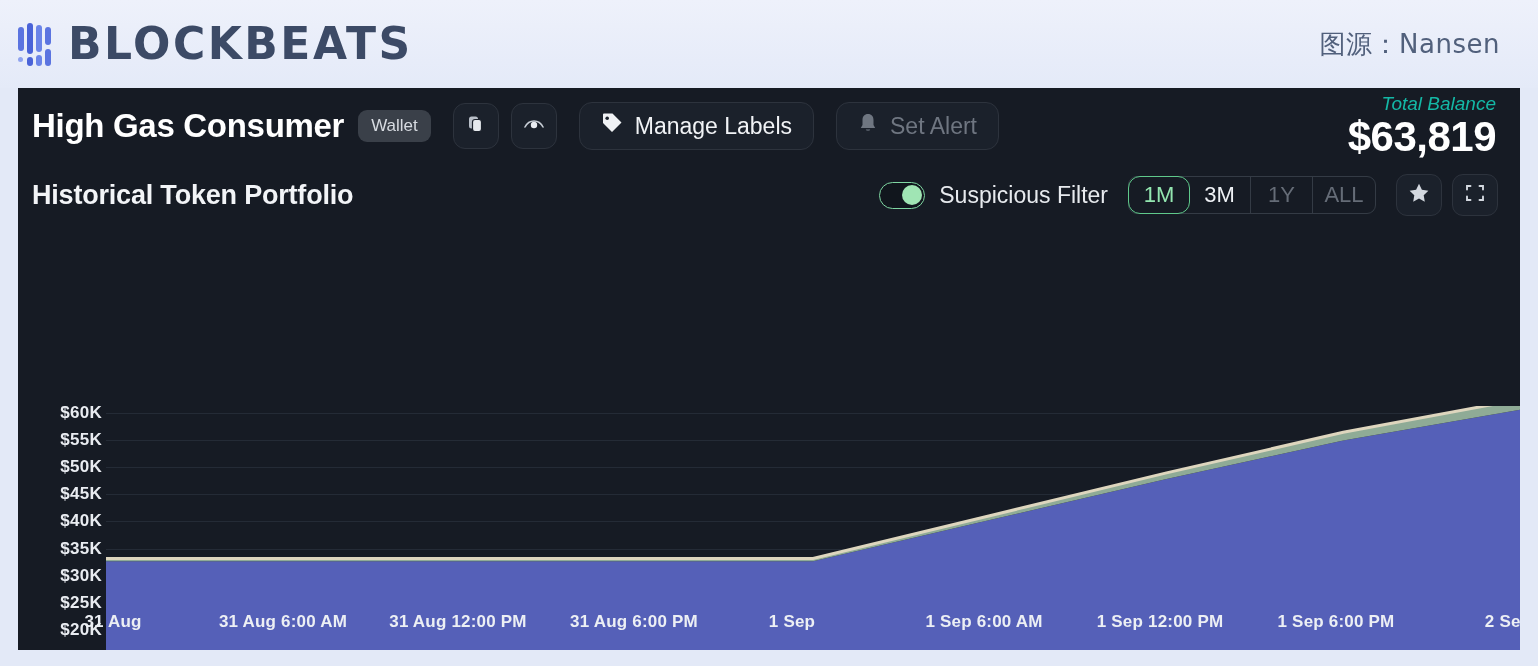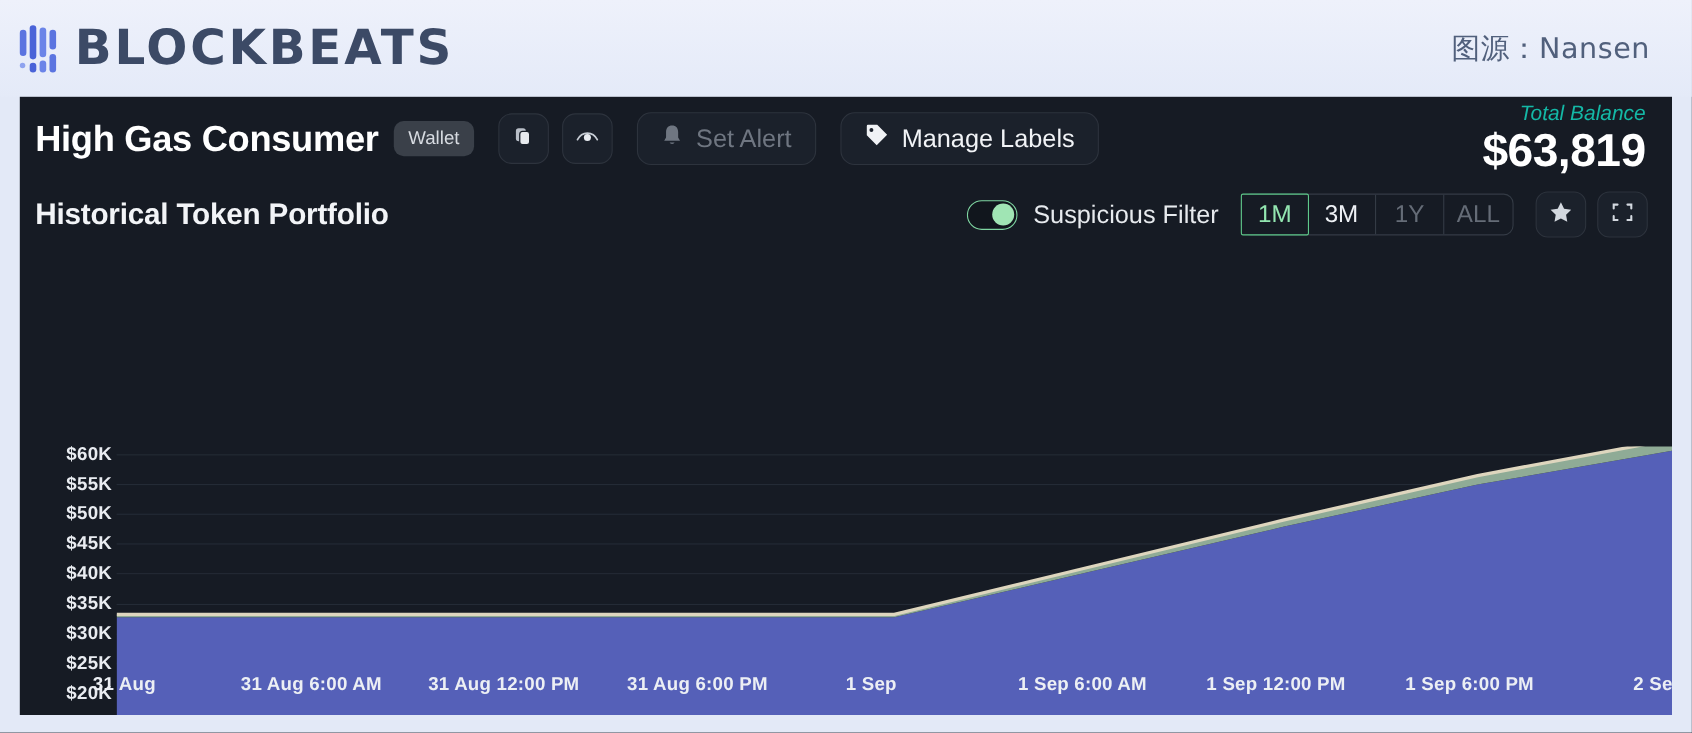--- a/index.html
+++ b/index.html
@@ -208,21 +208,21 @@
     font-size: 22px;
     color: #eef1f5;
     border-right: 1px solid #343b45;
     padding: 0 8px;
   }
   .range-btn:last-child { border-right: none; }
   .range-btn.dim { color: #656c77; }
   .range-btn.active {
     color: #93e6b0;
     border: 1.5px solid #5fc98b;
-    border-radius: 2px;
+    border-radius: 12px;
     margin: -1px;
     position: relative;
     z-index: 2;
     background: #161b24;
   }
 
   .sq-btn {
     width: 46px; height: 42px;
     border: 1px solid #2d333d;
     border-radius: 11px;
@@ -329,38 +329,38 @@
 
     <div class="icon-btn tight">
       <span>
         <svg width="22" height="18" viewBox="0 0 22 18">
           <path d="M2 12 C6 4, 16 4, 20 12" fill="none" stroke="#c6ccd4" stroke-width="1.6" stroke-linecap="round"></path>
           <circle cx="11" cy="10" r="3.2" fill="#e9ecf1"></circle>
         </svg>
       </span>
     </div>
 
+    <div class="pill-btn">
+      <span>
+        <svg width="22" height="22" viewBox="0 0 22 22">
+          <path d="M11.5 1.5 L20.5 10.5 L11 20 L2 11 L2 2.5 A1 1 0 0 1 3 1.5 Z" fill="#f0f2f5"></path>
+          <circle cx="6.2" cy="6.2" r="1.8" fill="#1b212b"></circle>
+        </svg>
+      </span>
+      <span>Manage Labels</span>
+    </div>
+
     <div class="pill-btn disabled">
       <span>
         <svg width="20" height="22" viewBox="0 0 20 22">
           <path d="M10 2 C6.5 2, 4.5 4.4, 4.5 8 L4.5 13 L2.8 16 L17.2 16 L15.5 13 L15.5 8 C15.5 4.4, 13.5 2, 10 2 Z" fill="#6f7681"></path>
           <path d="M7.8 17.6 C8.1 19.2, 11.9 19.2, 12.2 17.6 Z" fill="#6f7681"></path>
         </svg>
       </span>
       <span>Set Alert</span>
-    </div>
-
-    <div class="pill-btn">
-      <span>
-        <svg width="22" height="22" viewBox="0 0 22 22">
-          <path d="M11.5 1.5 L20.5 10.5 L11 20 L2 11 L2 2.5 A1 1 0 0 1 3 1.5 Z" fill="#f0f2f5"></path>
-          <circle cx="6.2" cy="6.2" r="1.8" fill="#1b212b"></circle>
-        </svg>
-      </span>
-      <span>Manage Labels</span>
     </div>
 
     <div class="balance-box">
       <div class="balance-label">Total Balance</div>
       <div class="balance-value">$63,819</div>
     </div>
   </div>
 
   <div class="panel-sub">
     <div class="section-title">Historical Token Portfolio</div>

